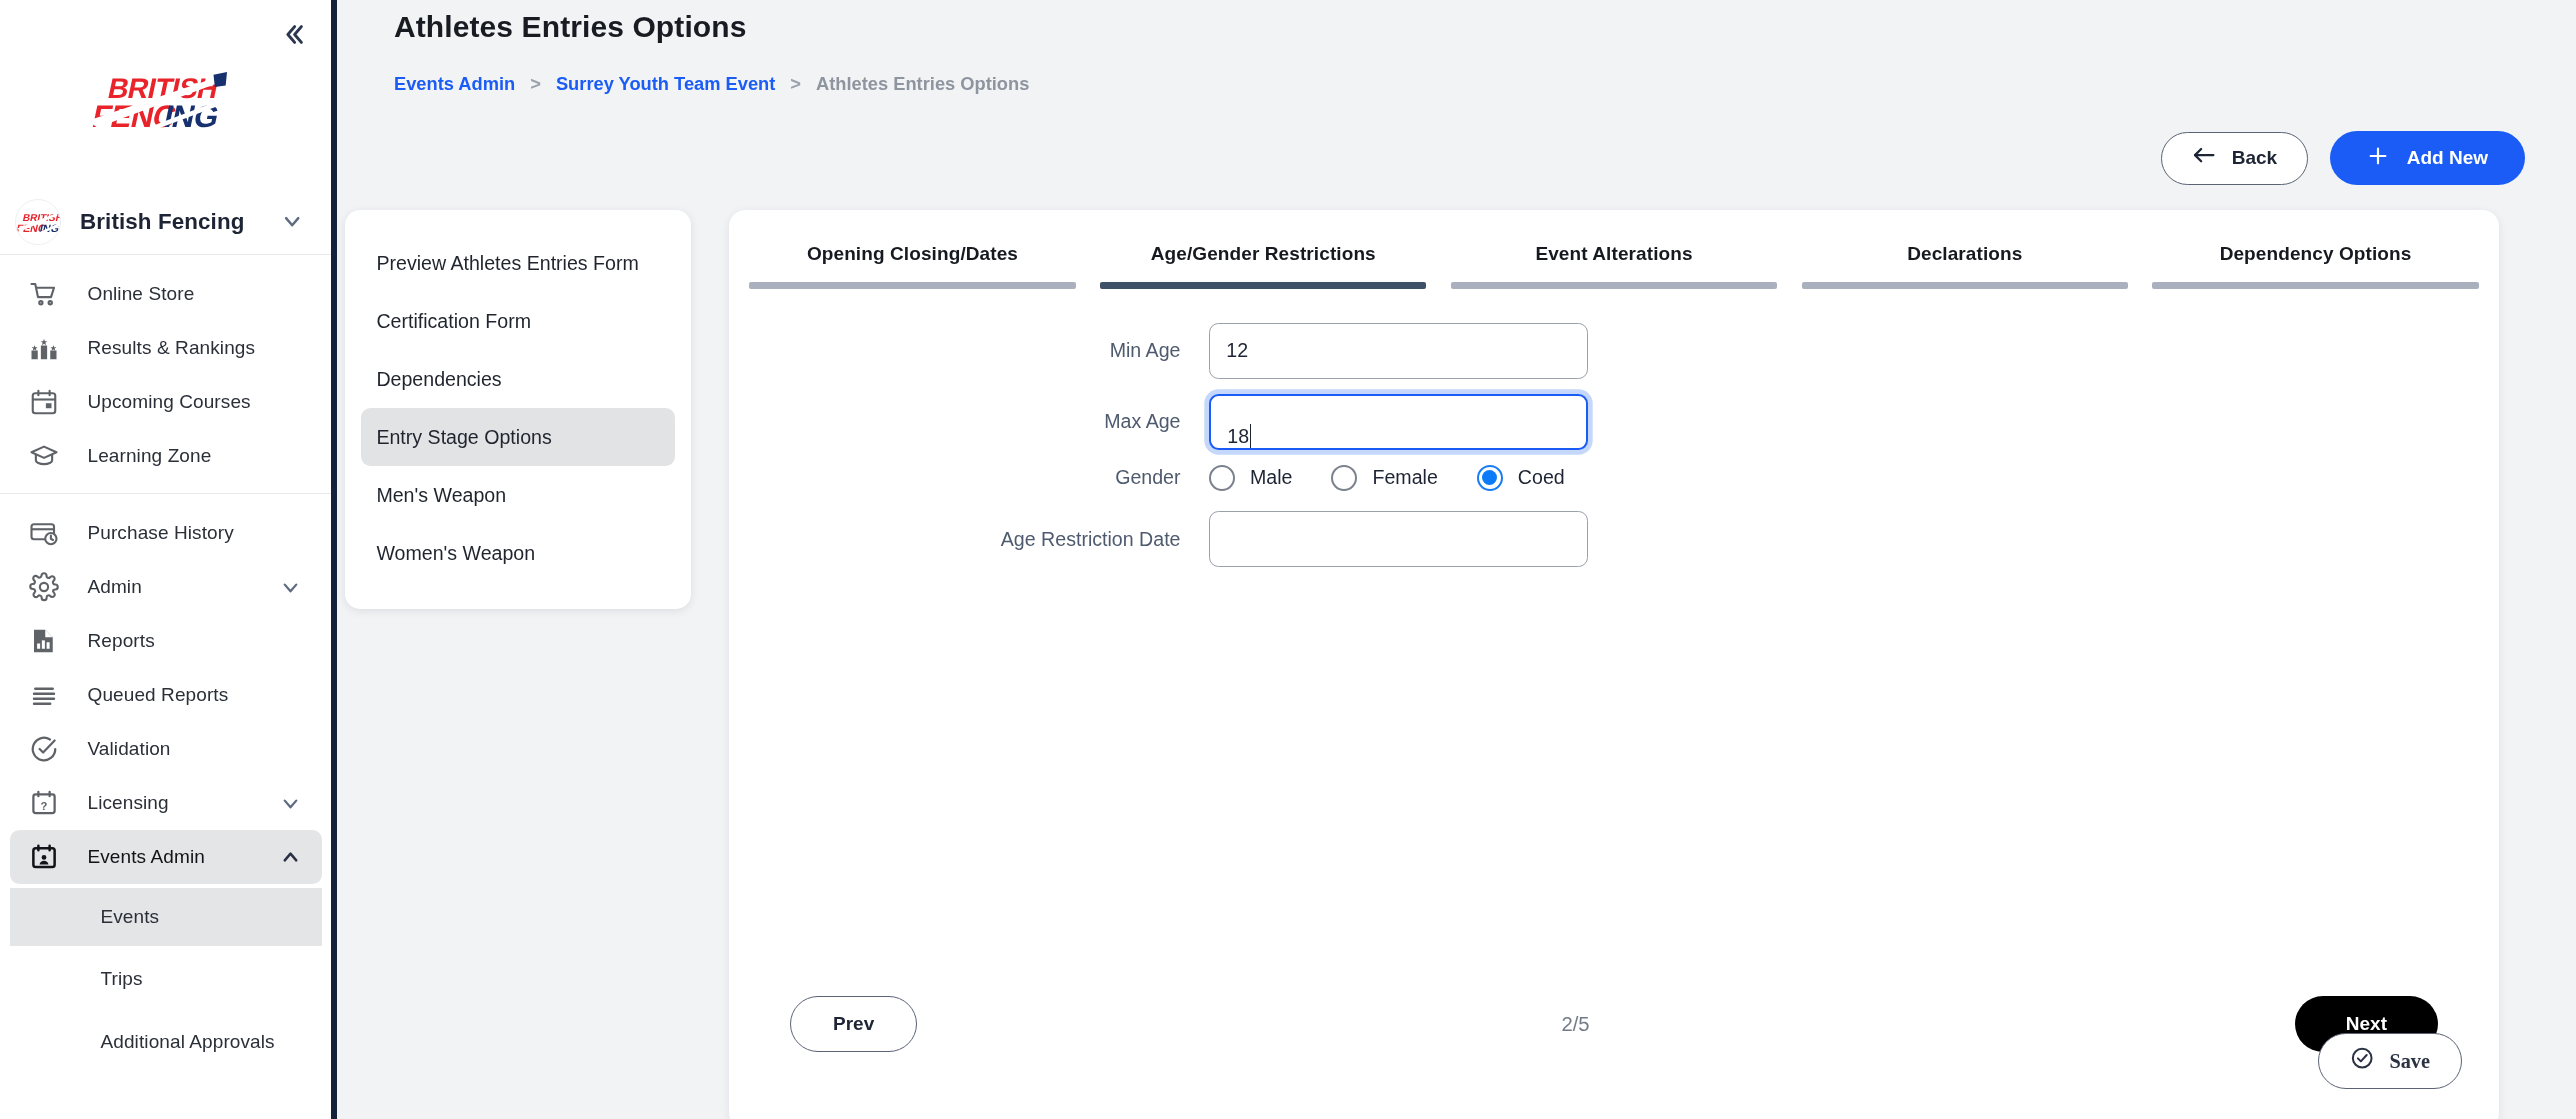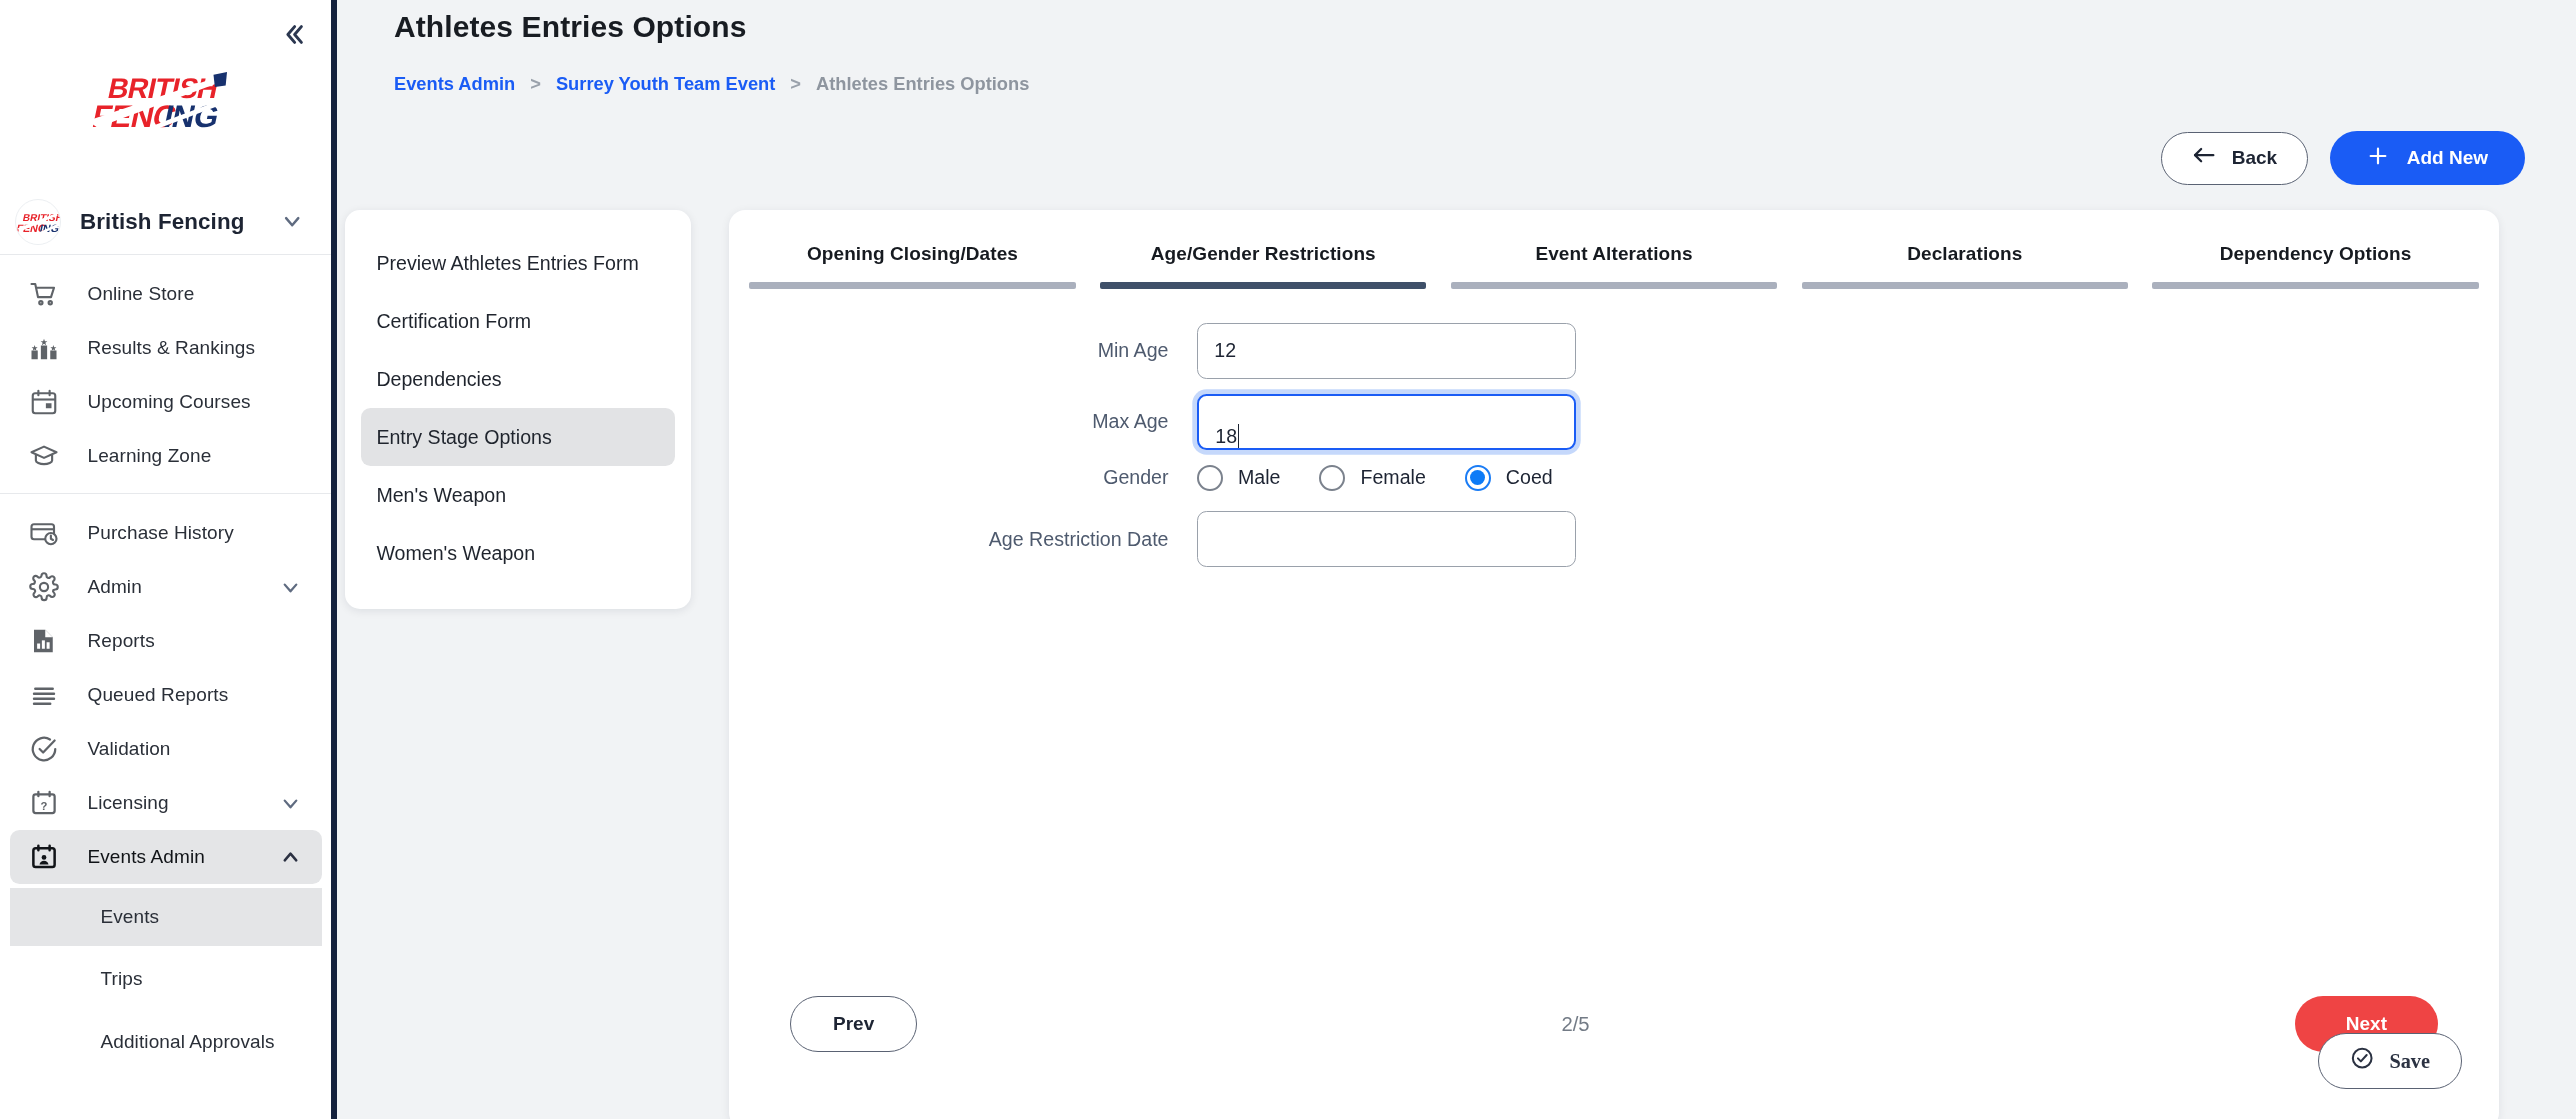--- a/index.html
+++ b/index.html
@@ -260,21 +260,21 @@
     white-space: nowrap;
   }
   .tab-underline {
     margin: 17.6px 5.4px 0;
     height: 6.8px;
     border-radius: 2px;
     background: #aab0bd;
   }
   .tab.active .tab-underline { background: #3f5069; }
 
-  .form-area { position: relative; padding: 34px 0 0; }
+  .form-area { position: relative; padding: 34px 12px 0; }
 
   .field-row {
     display: flex;
     align-items: center;
     margin-bottom: 15px;
   }
   .field-label {
     width: 468px;
     flex: 0 0 468px;
     text-align: right;
@@ -372,21 +372,21 @@
   .pager-count {
     flex: 1 1 auto;
     text-align: center;
     font-size: 20.3px;
     color: #737b86;
     padding-right: 61px;
   }
   .btn-next {
     height: 56px;
     padding: 0 51px;
-    background: #ef4444;
+    background: #000000;
     border: none;
     color: #ffffff;
     border-radius: 677px;
     font-size: 19px;
     font-weight: 700;
     display: inline-flex;
     align-items: center;
     justify-content: center;
     cursor: pointer;
   }

